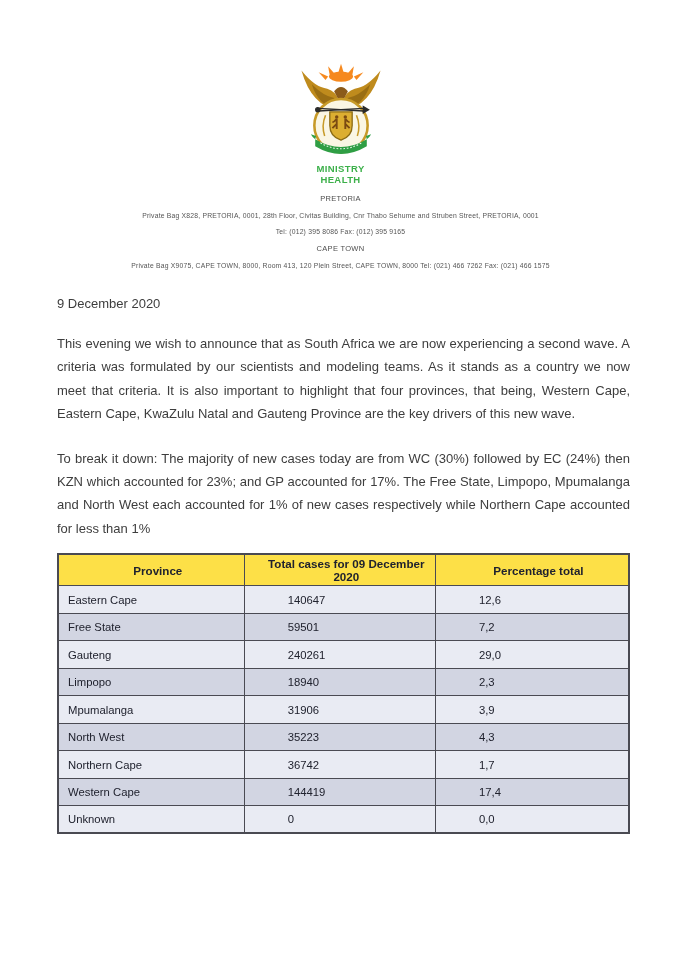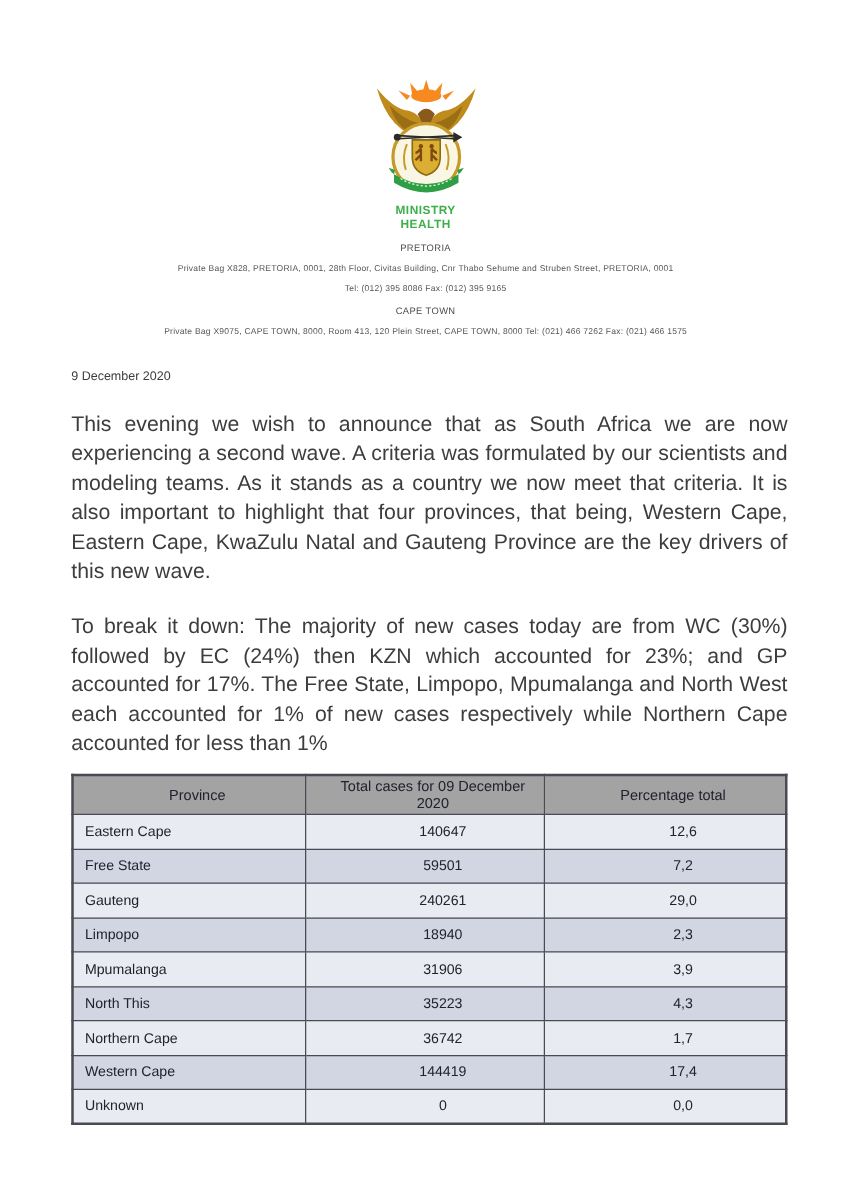--- a/index.html
+++ b/index.html
@@ -32,24 +32,24 @@
     letter-spacing: 0.3px;
   }
   .addr-line {
     margin-top: 9px;
     font-size: 6.8px;
     color: #555555;
     letter-spacing: 0.2px;
   }
   
   .doc-body { padding: 0 51px 0 57px; }
-  .date-line { margin-top: 27px; font-size: 10px; color: #3d3d3d; }
+  .date-line { margin-top: 27px; font-size: 13px; color: #3d3d3d; }
   .para {
     margin-top: 21px;
-    font-size: 17px;
+    font-size: 13px;
     line-height: 23.4px;
     text-align: justify;
     color: #3d3d3d;
   }
   .para b { color: #2e2e2e; }
   
   table.cases {
     margin-top: 13px;
     width: 100%;
     border-collapse: collapse;
@@ -57,30 +57,30 @@
     color: #20222e;
     border: 2px solid #4a4a52;
   }
   table.cases th, table.cases td {
     border: 1.5px solid #4a4a52;
     height: 27.5px;
     padding: 2px 9px;
     vertical-align: middle;
   }
   table.cases th {
-    background: #a3a3a3;
-    font-weight: normal;
+    background: #fde047;
+    font-weight: bold;
     text-align: center;
     font-size: 11.6px;
     padding-left: 22px;
   }
   table.cases col.c1 { width: 32.6%; }
   table.cases col.c2 { width: 33.5%; }
   table.cases col.c3 { width: 33.9%; }
-  table.cases td.num { text-align: center; padding-right: 14px; padding-left: 43px; }
+  table.cases td.num { text-align: left; padding-right: 14px; padding-left: 43px; }
   table.cases tbody tr:nth-child(odd)  td { background: #e9ebf3; }
   table.cases tbody tr:nth-child(even) td { background: #d2d5e2; }
   table.cases tr.total-row td { font-weight: bold; }
 </style>
 </head>
 <body>
 
 <div class="page">
 
   <div class="letterhead">
@@ -190,21 +190,21 @@
           <td>Limpopo</td>
           <td class="num">18940</td>
           <td class="num">2,3</td>
         </tr>
         <tr>
           <td>Mpumalanga</td>
           <td class="num">31906</td>
           <td class="num">3,9</td>
         </tr>
         <tr>
-          <td>North This</td>
+          <td>North West</td>
           <td class="num">35223</td>
           <td class="num">4,3</td>
         </tr>
         <tr>
           <td>Northern Cape</td>
           <td class="num">36742</td>
           <td class="num">1,7</td>
         </tr>
         <tr>
           <td>Western Cape</td>

